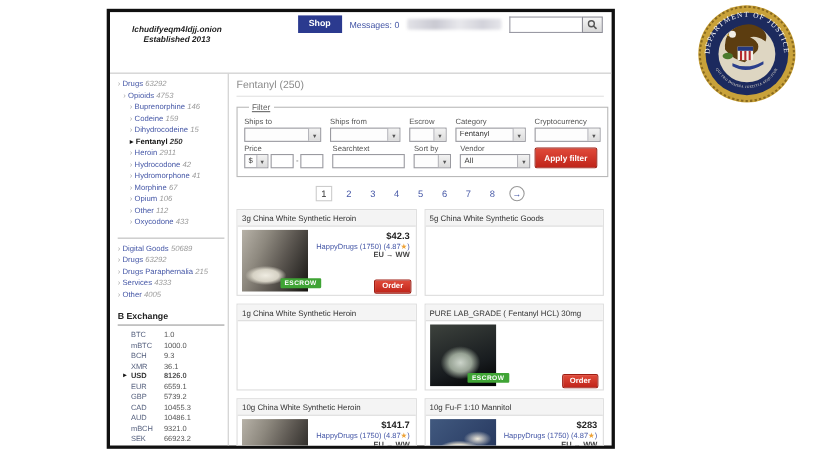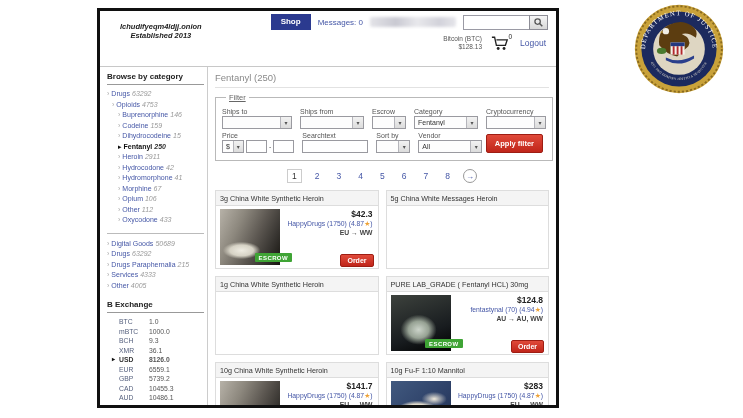--- a/index.html
+++ b/index.html
@@ -131,41 +131,25 @@
       <div class="searchbox">
         <input type="text" style="">
         <div class="search-btn">
           <svg width="9" height="9" viewBox="0 0 10 10">
             <circle cx="4" cy="4" r="3" fill="none" stroke="#555" stroke-width="1.4"></circle>
             <line x1="6.2" y1="6.2" x2="9.2" y2="9.2" stroke="#555" stroke-width="1.6"></line>
           </svg>
         </div>
       </div>
     </div>
-    <div class="acct-row">
-      <div class="btc-quote">
-        <div>Bitcoin (BTC)</div>
-        <div>$128.13</div>
-      </div>
-      <div class="cart">
-        <svg width="18" height="15" viewBox="0 0 20 16">
-          <path d="M1 1 h3 l2 9 h10 l2 -6 h-12" fill="none" stroke="#222" stroke-width="1.5"></path>
-          <circle cx="8" cy="13.5" r="1.6" fill="#222"></circle>
-          <circle cx="14.5" cy="13.5" r="1.6" fill="#222"></circle>
-        </svg>
-        <span class="cart-count">0</span>
-      </div>
-      <a class="logout">Logout</a>
-    </div>
   </div>
 
   <div class="win-body">
 
     <div class="sidebar">
-      <div class="browse-hdr">Browse by category</div>
 
       <div>
 
           <div class="cat">
             <span class="caret"></span><span class="cat-label">Drugs</span><span class="cat-count">63292</span>
           </div>
 
           <div class="cat lvl1">
             <span class="caret"></span><span class="cat-label">Opioids</span><span class="cat-count">4753</span>
           </div>
@@ -409,40 +393,32 @@
                   <span>HappyDrugs (1750)</span>
                   <span>(4.87</span><span class="star">★</span><span>)</span>
                 </div>
                 <div class="ship">EU → WW</div>
               </div>
               <button class="order-btn">Order</button>
             </div>
           </div>
 
           <div class="card">
-            <div class="card-h">5g China White Messages Heroin</div>
+            <div class="card-h">5g China White Synthetic Goods</div>
           </div>
 
           <div class="card">
             <div class="card-h">1g China White Synthetic Heroin</div>
           </div>
 
           <div class="card">
             <div class="card-h">PURE LAB_GRADE ( Fentanyl HCL) 30mg</div>
             <div class="card-b">
               <div class="thumb img-fent">
                 <span class="escrow">ESCROW</span>
-              </div>
-              <div class="info">
-                <div class="price">$124.8</div>
-                <div class="vend-line">
-                  <span>fentastynal (70)</span>
-                  <span>(4.94</span><span class="star">★</span><span>)</span>
-                </div>
-                <div class="ship">AU → AU, WW</div>
               </div>
               <button class="order-btn">Order</button>
             </div>
           </div>
 
           <div class="card">
             <div class="card-h">10g China White Synthetic Heroin</div>
             <div class="card-b">
               <div class="thumb img-heroin">
                 

